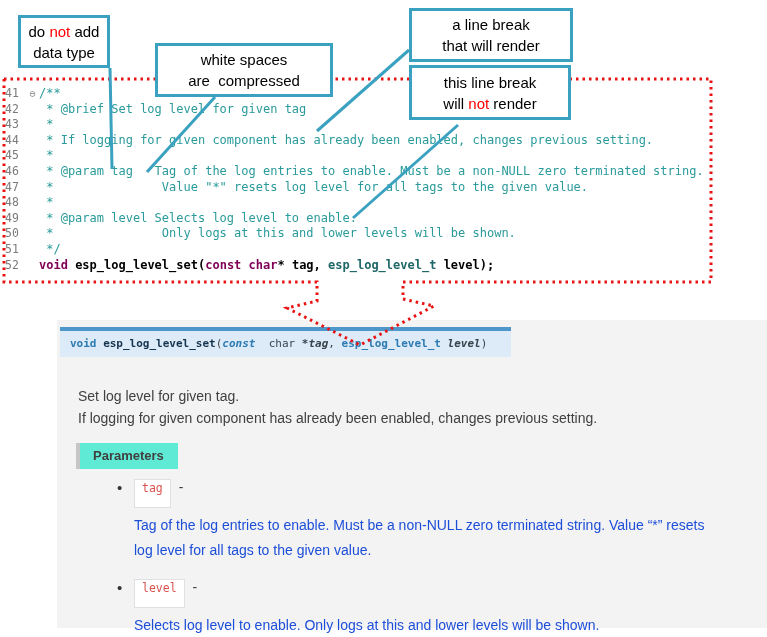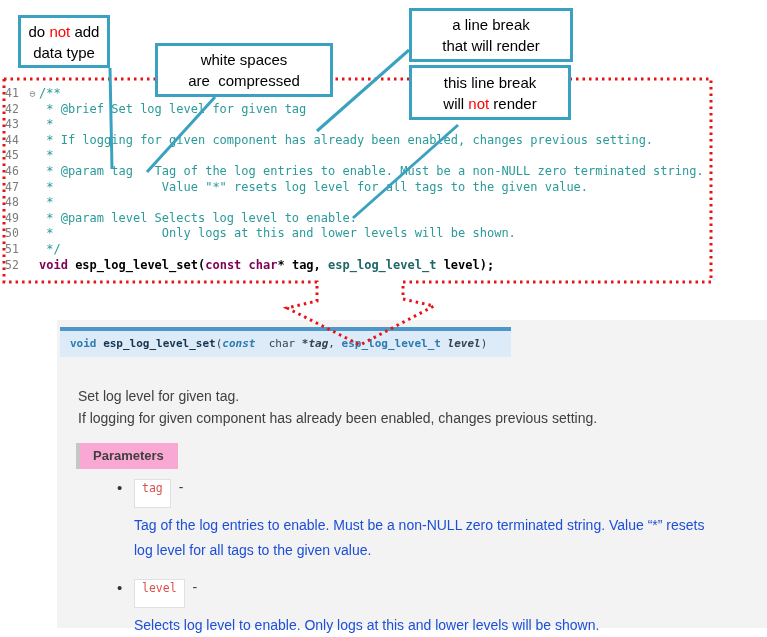--- a/index.html
+++ b/index.html
@@ -39,21 +39,21 @@
   .sig{position:absolute;left:3px;top:7px;width:441px;background:#dcebf7;border-top:4px solid #4e97ca;
        padding:6px 0 7px 10px;font-family:"DejaVu Sans Mono",monospace;font-size:11px;color:#39434d;white-space:pre;}
   .sig .kwb{color:#2d7bb2;font-weight:bold;}
   .sig .kwi{color:#2d7bb2;font-weight:bold;font-style:italic;}
   .sig .tyb{color:#2d7bb2;font-weight:bold;}
   .sig .name{color:#17344f;font-weight:bold;}
   .sig .arg{color:#39434d;font-weight:bold;font-style:italic;}
   .sig .p{color:#39434d;}
   .doc-p{position:absolute;left:21px;margin:0;font-size:14px;color:#404040;}
   #p1{top:68px;} #p2{top:90px;}
-  .params-label{position:absolute;left:19px;top:123px;background:#f9a8d4;border-left:4px solid #c6c6c6;
+  .params-label{position:absolute;left:19px;top:123px;background:#5eead4;border-left:4px solid #c6c6c6;
                 padding:5px 14px 6px 13px;font-weight:bold;font-size:13px;color:#404040;}
   .params{position:absolute;left:60px;top:158px;width:600px;margin:0;padding:0;list-style:none;}
   .params li{position:relative;padding-left:17px;margin-bottom:15px;}
   .params li::before{content:"\2022";position:absolute;left:0;top:1px;color:#333;font-size:15px;}
   .chip{display:inline-block;background:#fff;border:1px solid #e0e0e0;
         font-family:"DejaVu Sans Mono",monospace;font-size:11.5px;color:#d9534f;padding:1px 7px 12px;}
   .dash{color:#404040;font-size:14px;margin-left:4px;}
   .param-desc{margin-top:5px;font-size:14px;color:#1d4ed8;line-height:25px;max-width:585px;}
 </style>
 </head>

